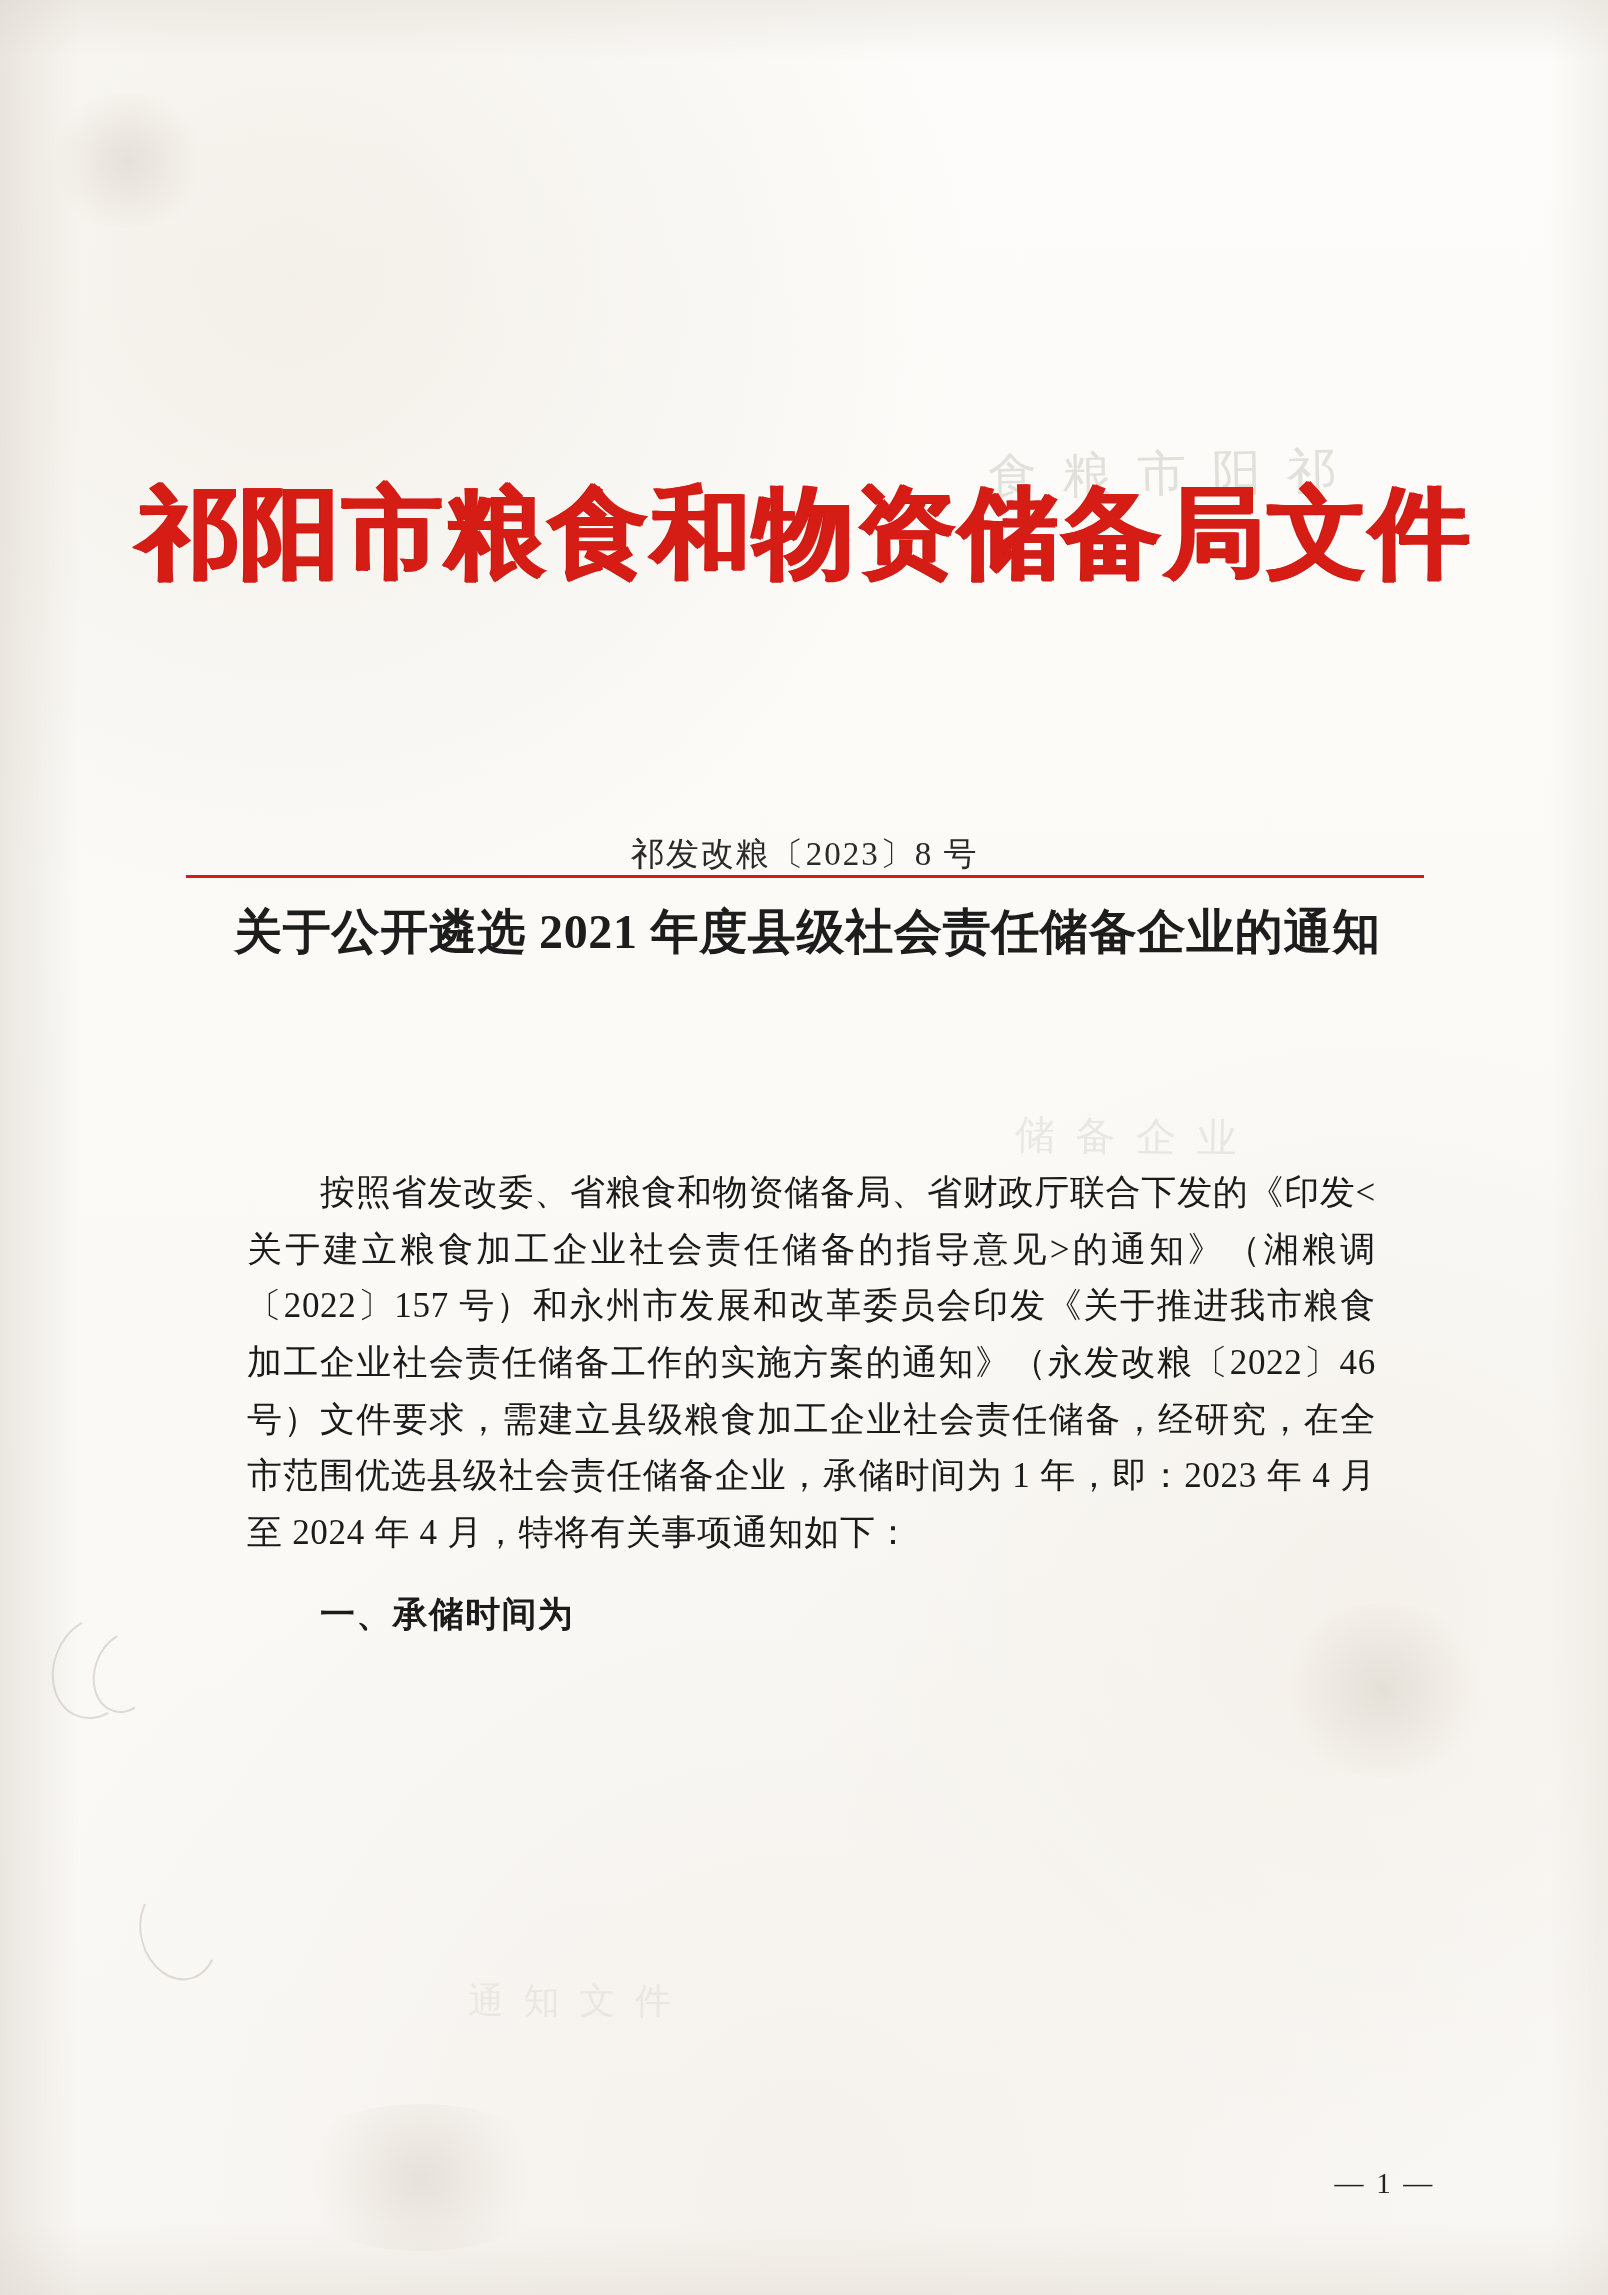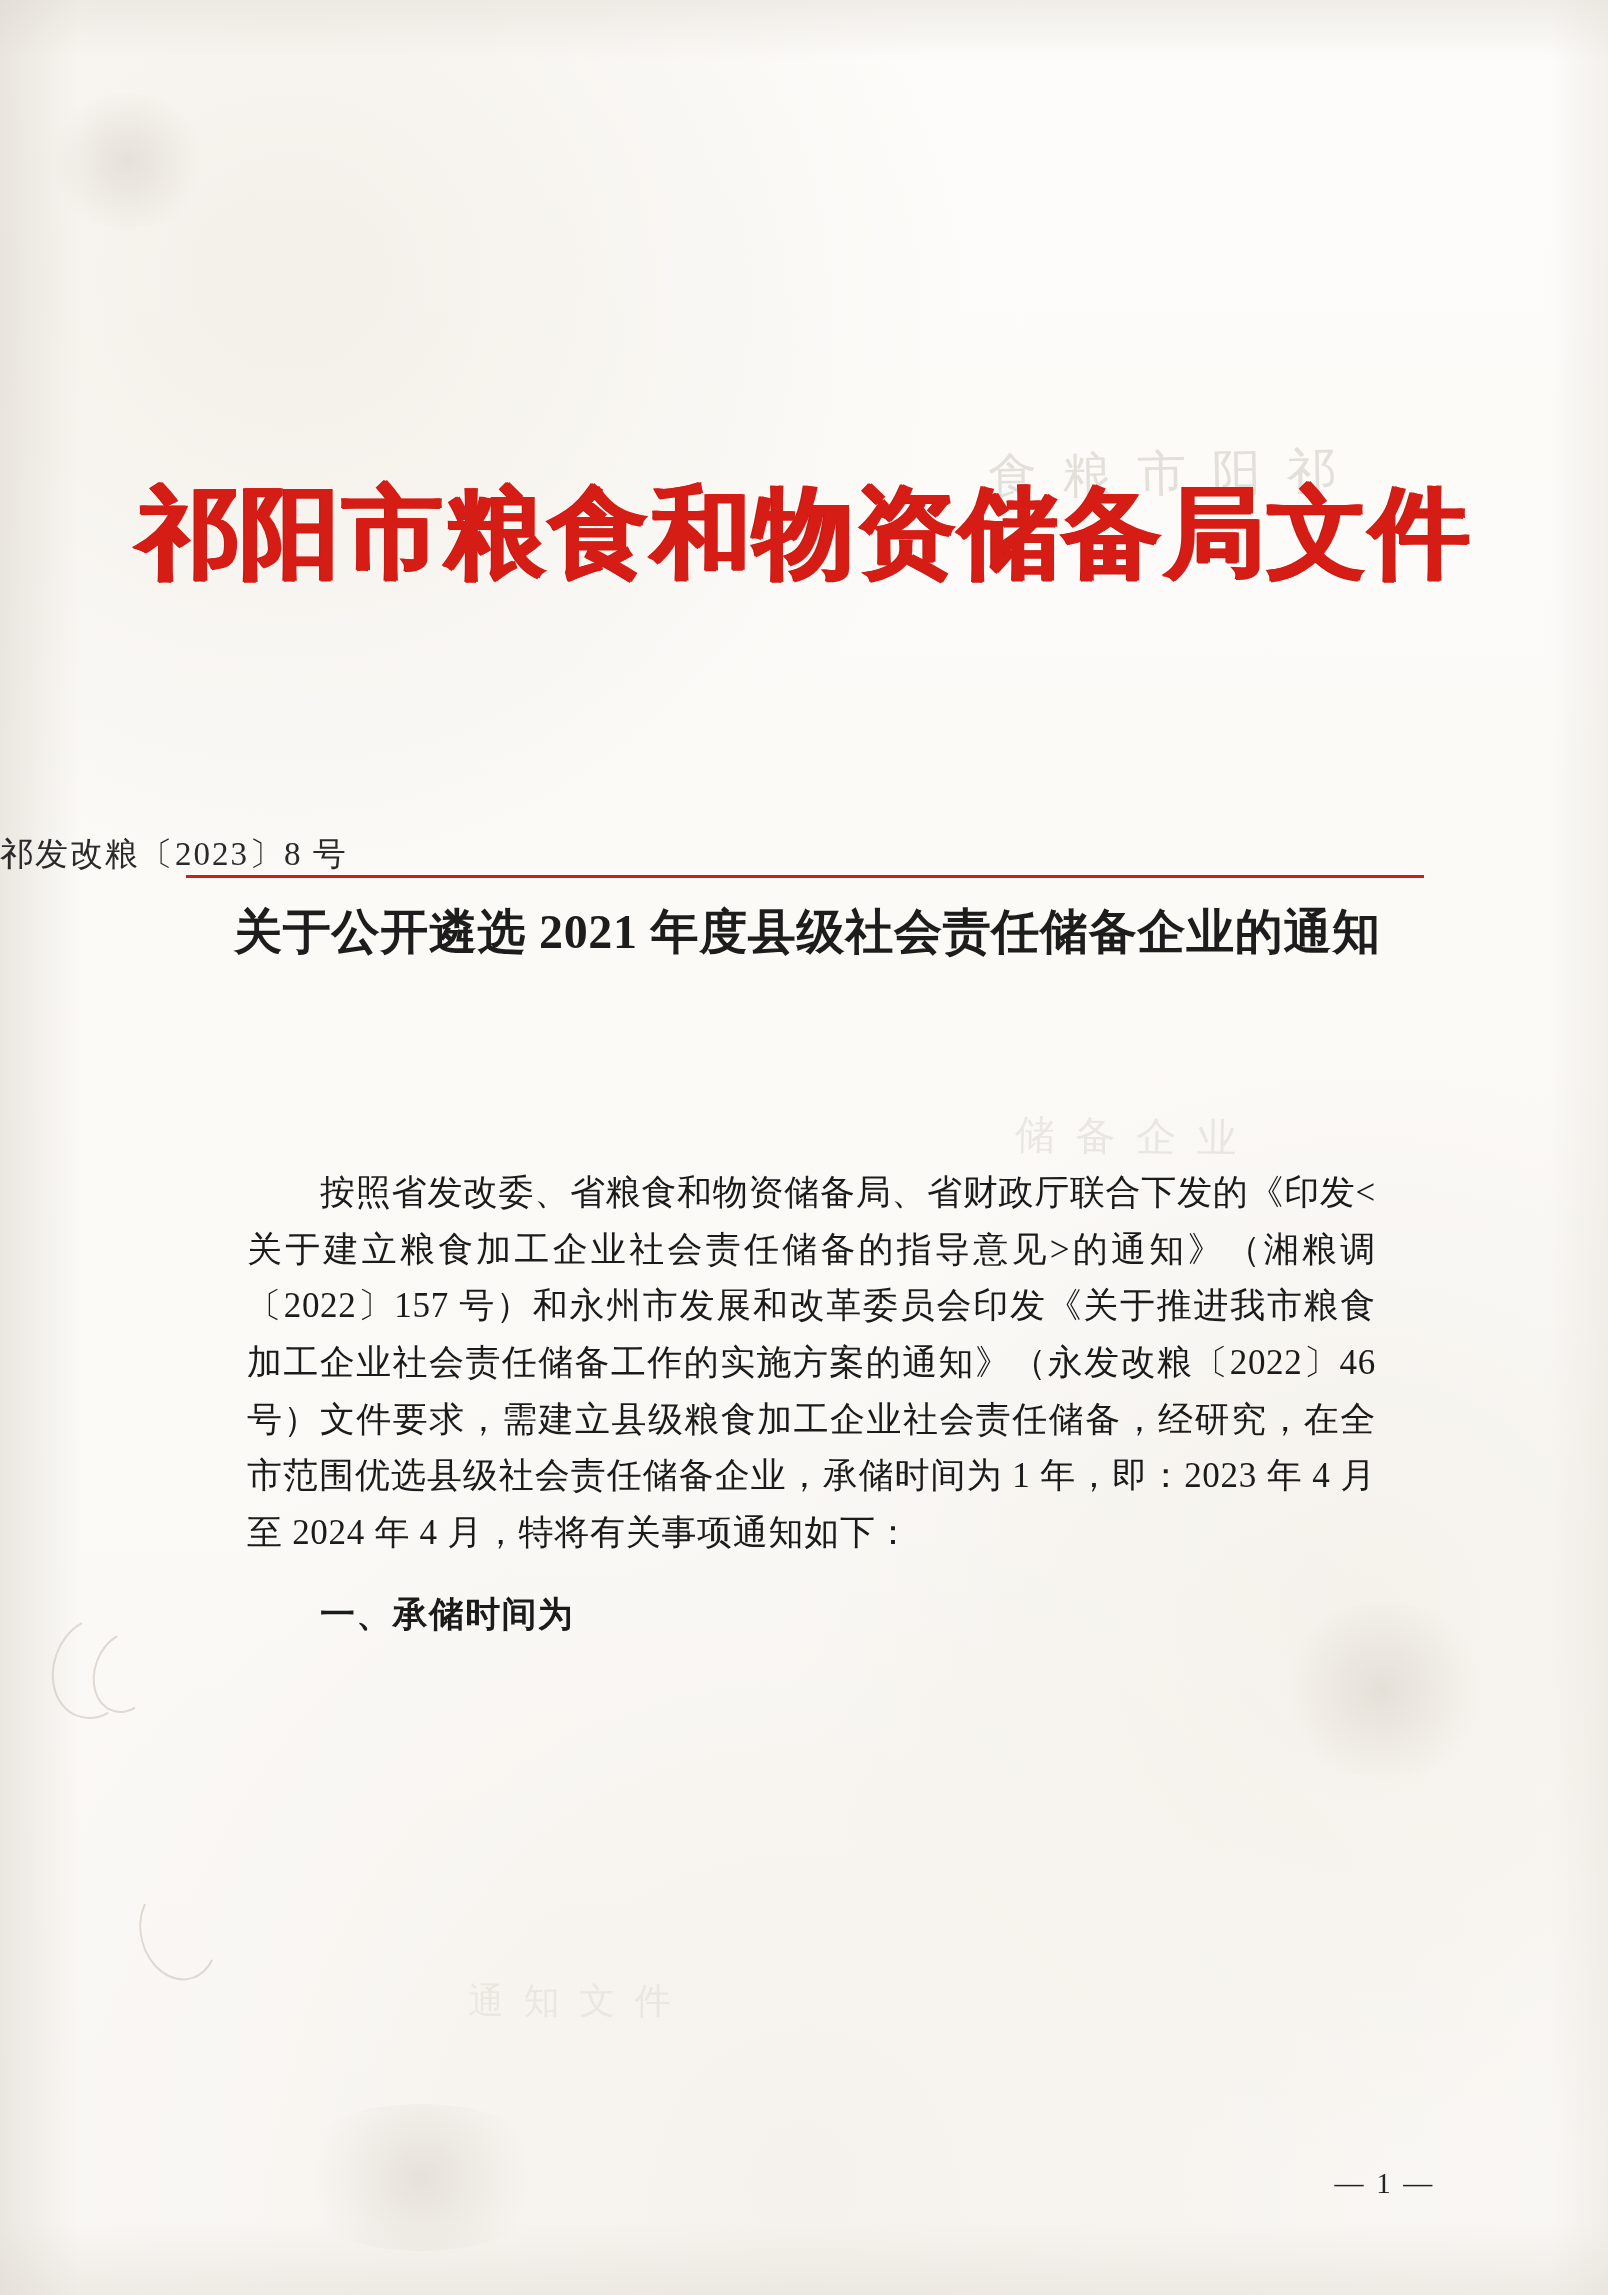--- a/index.html
+++ b/index.html
@@ -103,20 +103,21 @@
       -1.3px 0 0 #c81a13,
       0 1.3px 0 #cf1c15;
     white-space: nowrap;
   }
 
   
   .doc-number {
     position: absolute;
     left: 0; right: 0;
     top: 832px;
+    text-align: center;
     font-size: 33px;
     letter-spacing: 2px;
     color: #2a2a2a;
     font-family: "Liberation Serif", serif;
   }
 
   
   .red-rule {
     position: absolute;
     left: 186px;

